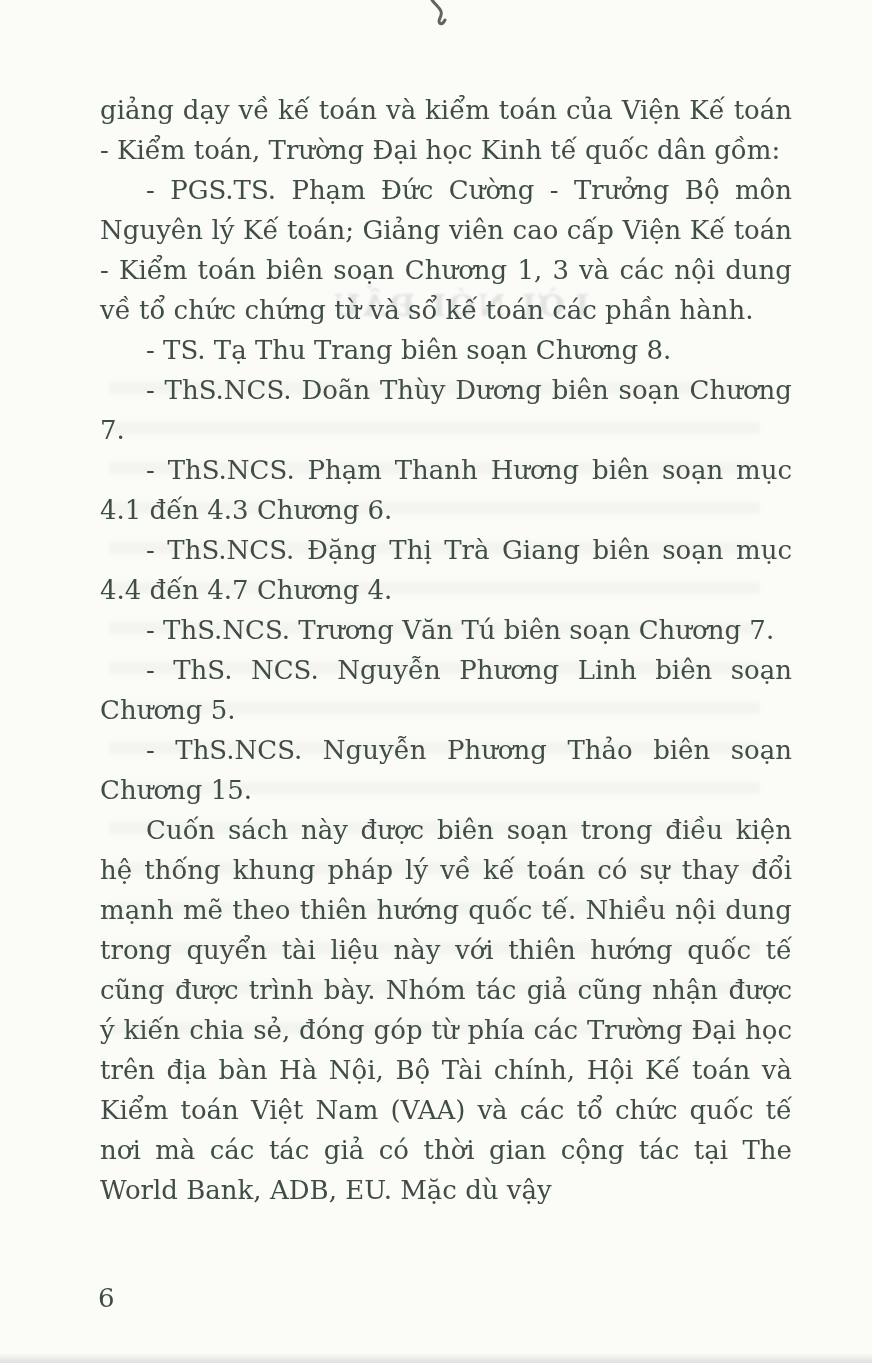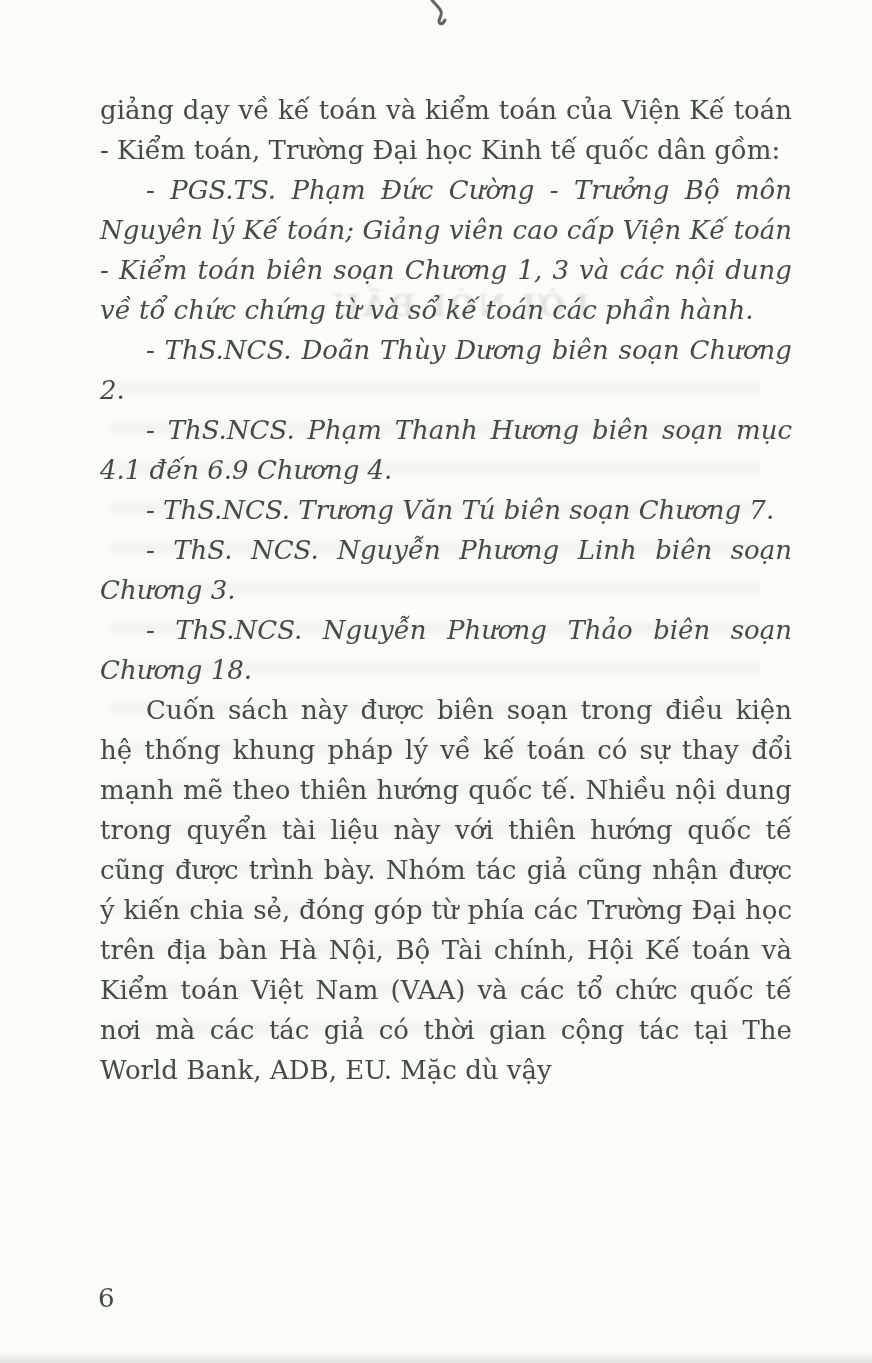--- a/index.html
+++ b/index.html
@@ -85,21 +85,20 @@
     top: 90px;
     width: 692px;
     color: #3f4d45;
     font-size: 26px;
     line-height: 40px;
     text-align: justify;
   }
   .text-block p { margin: 0; }
   .indent { text-indent: 46px; }
   .authors p {
-    font-style: italic;
     text-indent: 46px;
   }
   .page-number {
     position: absolute;
     left: 98px;
     top: 1283px;
     font-size: 26px;
     color: #3f4d45;
   }
 </style>
@@ -116,25 +115,27 @@
   <div class="artifact-corner"></div>
   <svg class="artifact-top" viewBox="0 0 40 34">
     <path d="M14 0 C20 8, 26 10, 22 18 C19 24, 24 26, 27 20" fill="none" stroke="rgba(45,48,42,0.75)" stroke-width="3" stroke-linecap="round"></path>
   </svg>
 
   <div class="text-block">
     <p>giảng dạy về kế toán và kiểm toán của Viện Kế toán - Kiểm toán, Trường Đại học Kinh tế quốc dân gồm:</p>
 
     <div class="authors">
       <p>- PGS.TS. Phạm Đức Cường - Trưởng Bộ môn Nguyên lý Kế toán; Giảng viên cao cấp Viện Kế toán - Kiểm toán biên soạn Chương 1, 3 và các nội dung về tổ chức chứng từ và sổ kế toán các phần hành.</p>
-      <p>- ThS.NCS. Doãn Thùy Dương biên soạn Chương 2.</p>
-      <p>- ThS.NCS. Phạm Thanh Hương biên soạn mục 4.1 đến 6.9 Chương 4.</p>
+      <p>- TS. Tạ Thu Trang biên soạn Chương 8.</p>
+      <p>- ThS.NCS. Doãn Thùy Dương biên soạn Chương 7.</p>
+      <p>- ThS.NCS. Phạm Thanh Hương biên soạn mục 4.1 đến 4.3 Chương 6.</p>
+      <p>- ThS.NCS. Đặng Thị Trà Giang biên soạn mục 4.4 đến 4.7 Chương 4.</p>
       <p>- ThS.NCS. Trương Văn Tú biên soạn Chương 7.</p>
-      <p>- ThS. NCS. Nguyễn Phương Linh biên soạn Chương 3.</p>
-      <p>- ThS.NCS. Nguyễn Phương Thảo biên soạn Chương 18.</p>
+      <p>- ThS. NCS. Nguyễn Phương Linh biên soạn Chương 5.</p>
+      <p>- ThS.NCS. Nguyễn Phương Thảo biên soạn Chương 15.</p>
     </div>
 
     <p class="indent">Cuốn sách này được biên soạn trong điều kiện hệ thống khung pháp lý về kế toán có sự thay đổi mạnh mẽ theo thiên hướng quốc tế. Nhiều nội dung trong quyển tài liệu này với thiên hướng quốc tế cũng được trình bày. Nhóm tác giả cũng nhận được ý kiến chia sẻ, đóng góp từ phía các Trường Đại học trên địa bàn Hà Nội, Bộ Tài chính, Hội Kế toán và Kiểm toán Việt Nam (VAA) và các tổ chức quốc tế nơi mà các tác giả có thời gian cộng tác tại The World Bank, ADB, EU. Mặc dù vậy</p>
   </div>
 
   <div class="page-number">6</div>
 
 </div>
 
 </body></html>

